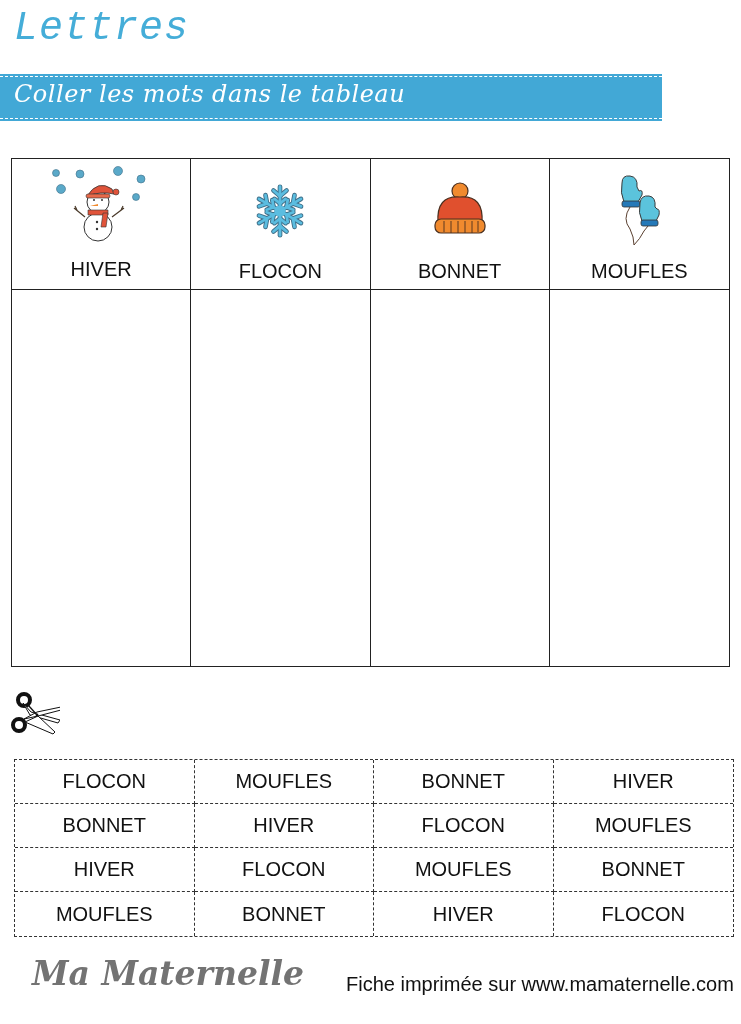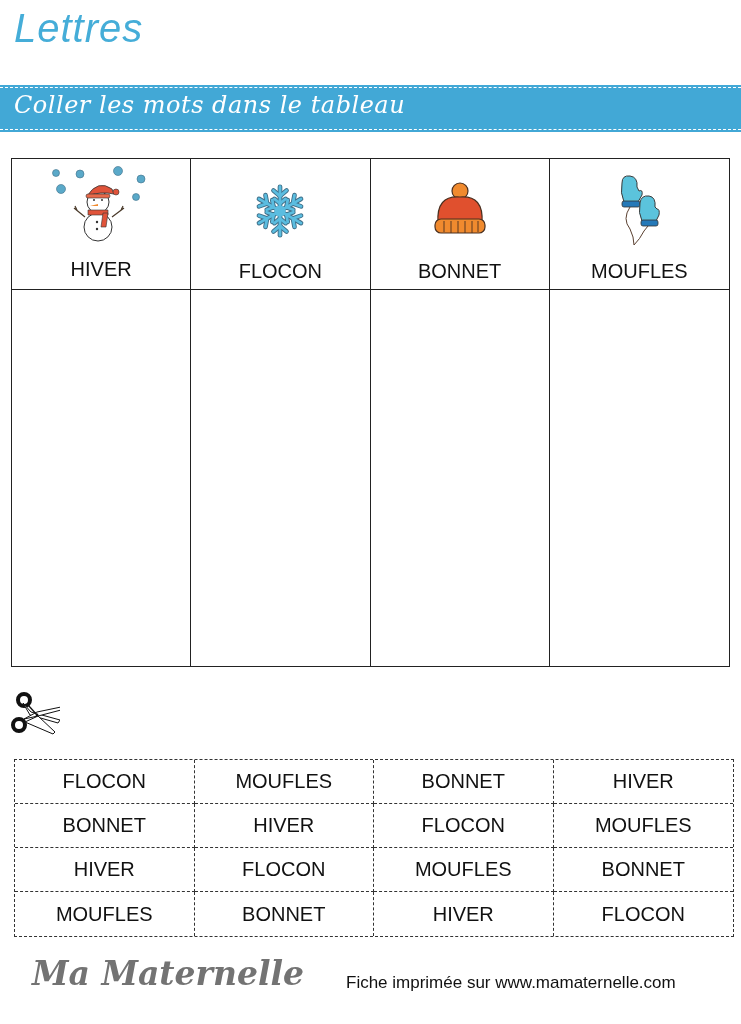--- a/index.html
+++ b/index.html
@@ -1,27 +1,27 @@
 <!DOCTYPE html>
 <html><head>
   <meta charset="utf-8">
   <style>
     * { box-sizing: border-box; margin: 0; padding: 0; }
     html, body { width: 741px; height: 1024px; background: #ffffff; overflow: hidden; }
     body { position: relative; font-family: "Liberation Sans", sans-serif; color: #111; }
 
     .title {
       position: absolute; left: 14px; top: 6px;
-      font-family: Liberation Sans, sans-serif; font-style: italic;
+      font-family: Liberation Mono, monospace; font-style: italic;
       font-size: 40px; color: #45add8; letter-spacing: 1px;
       font-weight: normal;
     }
 
     .banner {
-      position: absolute; left: 0; top: 85px; width: 741px; height: 47px;
+      position: absolute; left: 0; top: 74px; width: 662px; height: 47px;
       background: #42a8d6;
     }
     .banner::before, .banner::after {
       content: ""; position: absolute; left: 0; right: 0; height: 0;
       border-top: 1.5px dashed #ffffff;
     }
     .banner::before { top: 2px; }
     .banner::after { bottom: 2px; }
     .banner-text {
       position: absolute; left: 14px; top: 6px;
@@ -58,21 +58,21 @@
     }
     .cut-cell:nth-child(4n) { border-right: none; }
     .cut-cell:nth-last-child(-n+4) { border-bottom: none; }
 
     .brand {
       position: absolute; left: 32px; top: 954px;
       font-family: "DejaVu Serif", serif; font-style: italic; font-weight: bold;
       font-size: 33px; color: #737373;
     }
     .footer-note {
-      position: absolute; left: 346px; top: 973px; font-size: 17px; color: #111;
+      position: absolute; left: 346px; top: 973px; font-size: 20px; color: #111;
     }
   </style>
 </head>
 <body>
 
 <div class="title">Lettres</div>
 
 <div class="banner">
   <div class="banner-text">Coller les mots dans le tableau</div>
 </div>

